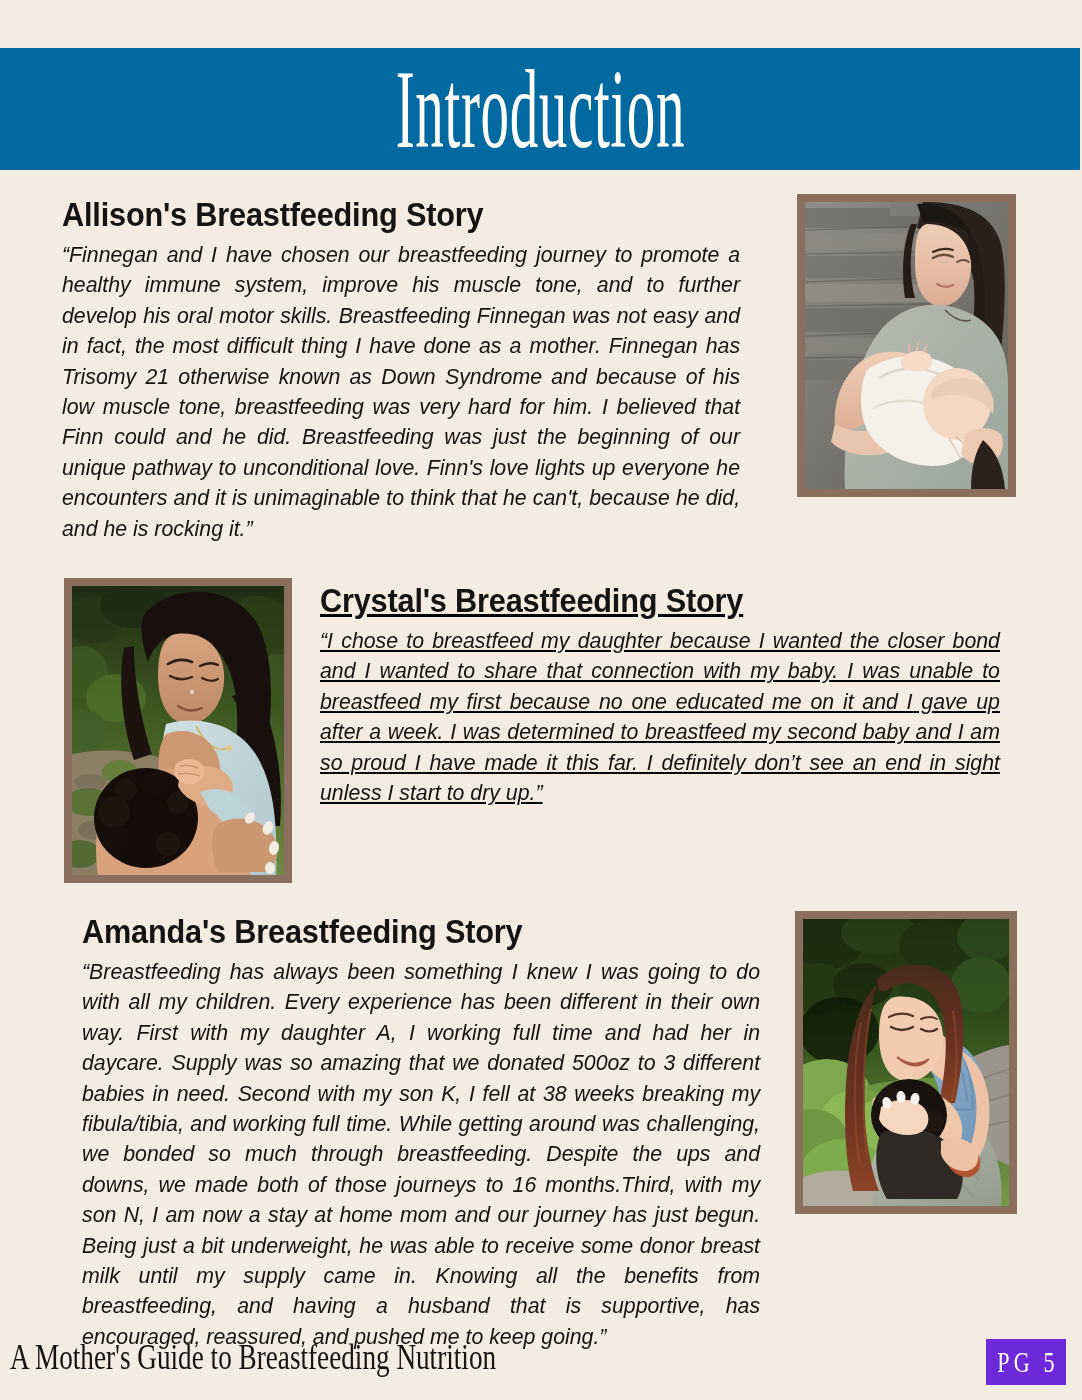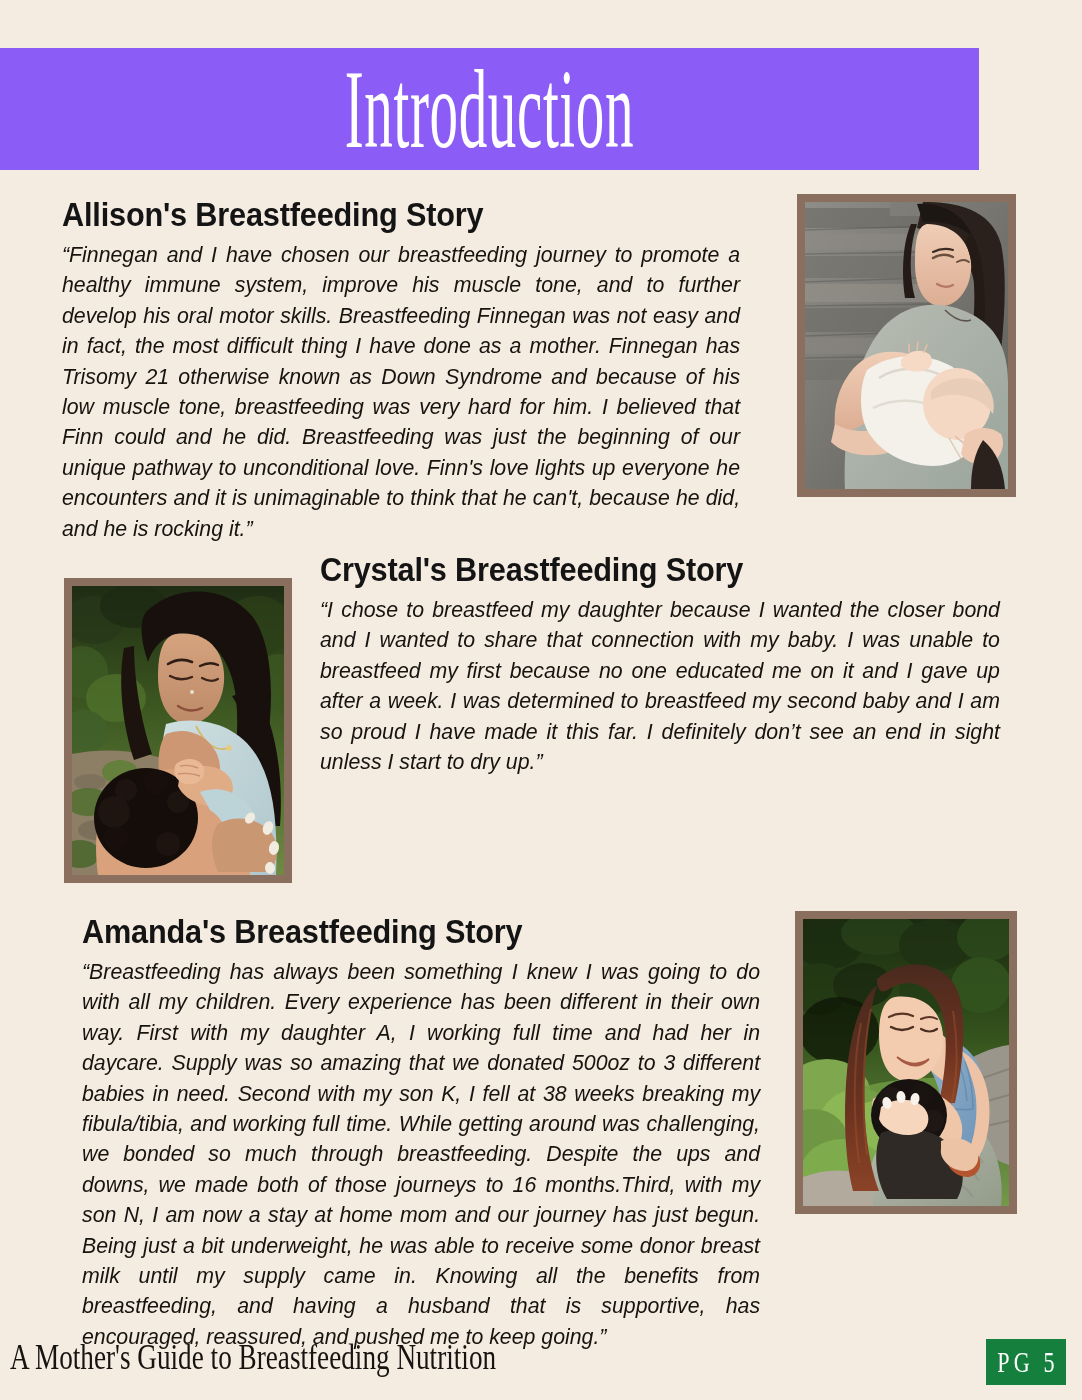--- a/index.html
+++ b/index.html
@@ -21,23 +21,23 @@
     width: 1082px;
     height: 1400px;
     background: #f4ebe1;
   }
 
   
   .header-banner {
     position: absolute;
     left: 0;
     top: 48px;
-    width: 979px;
+    width: 1080px;
     height: 122px;
-    background: #8b5cf6;
+    background: #0369a1;
     display: flex;
     align-items: center;
     justify-content: center;
     overflow: hidden;
   }
   .header-title {
     color: #ffffff;
     font-family: "Liberation Serif", serif;
     font-size: 92px;
     line-height: 1;
@@ -77,22 +77,23 @@
 
   
   #story-allison {
     left: 62px;
     top: 196px;
     width: 710px;
   }
   
   #story-crystal {
     left: 320px;
-    top: 551px;
+    top: 582px;
     width: 712px;
+    text-decoration: underline;
   }
   
   #story-amanda {
     left: 62px;
     top: 913px;
     width: 710px;
     margin-left: 20px;
   }
 
   
@@ -145,21 +146,21 @@
     white-space: nowrap;
     transform: scaleX(0.80) scaleY(1.05);
     transform-origin: left top;
   }
   .page-badge {
     position: absolute;
     left: 986px;
     top: 1339px;
     width: 80px;
     height: 46px;
-    background: #15803d;
+    background: #6d28d9;
     display: flex;
     align-items: center;
     justify-content: center;
   }
   .page-badge-text {
     color: #ffffff;
     font-family: "Liberation Serif", serif;
     font-size: 27px;
     letter-spacing: 5px;
     transform: scaleX(0.82) scaleY(1.08);

